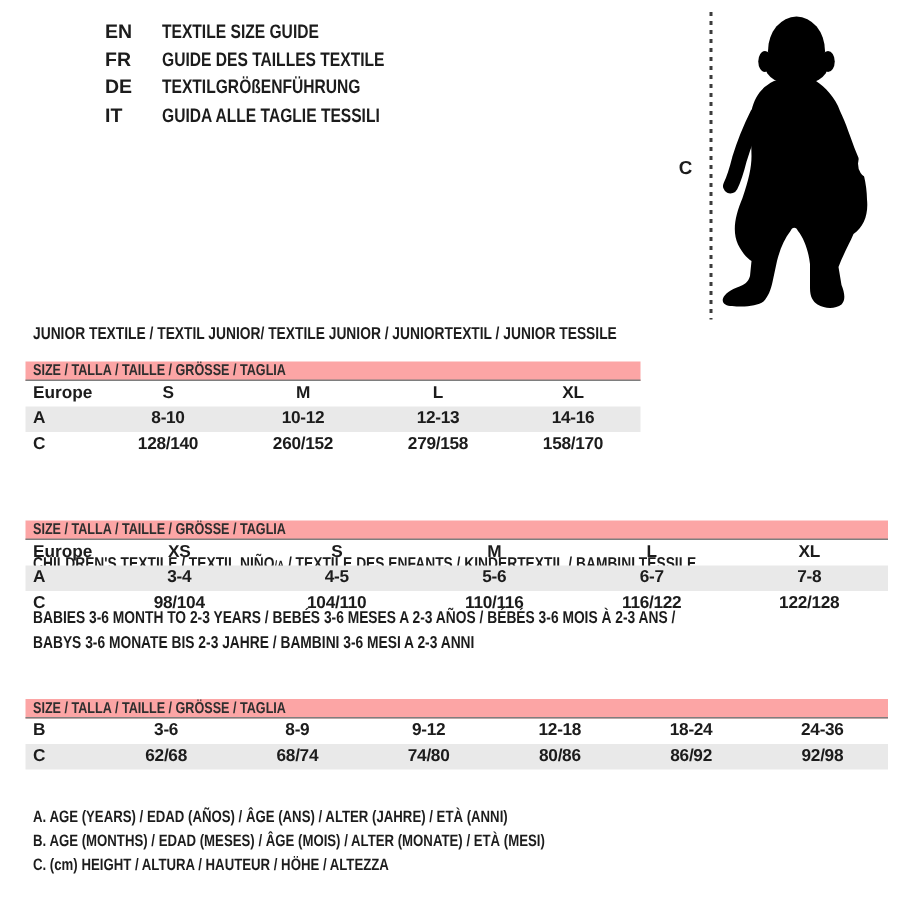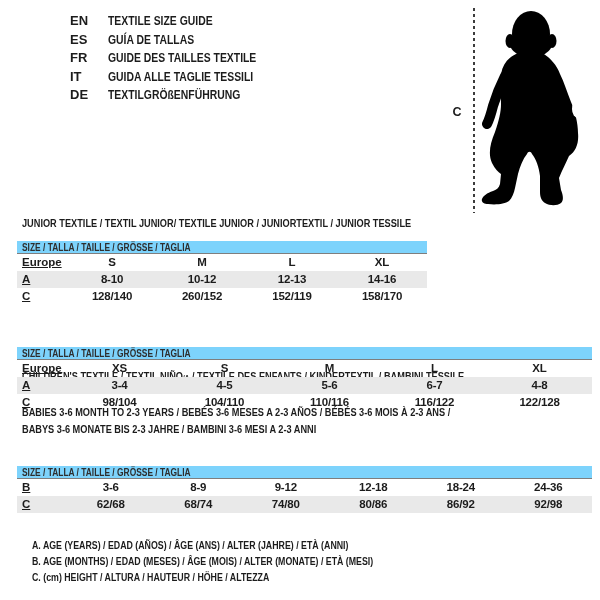--- a/index.html
+++ b/index.html
@@ -24,50 +24,47 @@
 
   
   .tbl-title { position:absolute; font-size:11.5px; line-height:17px; }
   .t1-title { left:22px; top:215px; }
   .t2-title { left:22px; top:320px;margin-top:48px; }
   .t3-title { left:22px; top:404px; }
   .size-table { position:absolute; }
   .t1 { left:17px; top:241px; width:410px; }
   .t2 { left:17px; top:347px; width:575px; }
   .t3 { left:17px; top:466px; width:575px; }
-  .size-bar { height:12px; line-height:12px; background:#7dd3fc; border-bottom:1px solid #7e7e7e;
+  .size-bar { height:12px; line-height:12px; background:#fca5a5; border-bottom:1px solid #7e7e7e;
     padding-left:5px; font-size:10.5px; color:#2e2e2e; }
   .trow { display:flex; height:17px; line-height:17px; font-size:11.5px; }
   .size-table .trow:nth-child(3) { background:#e9e9e9; }
-  .tlabel { width:50px; padding-left:5px; box-sizing:border-box;text-decoration:underline; }
+  .tlabel { width:50px; padding-left:5px; box-sizing:border-box; }
   .tcell { flex:1; text-align:center; letter-spacing:-0.2px; }
   .subA { font-size:8px; }
 
   
   .footnotes { position:absolute; left:22px; top:537px; font-size:11px; }
-  .fn-line { height:16px; line-height:16px;margin-left:10px; }
+  .fn-line { height:16px; line-height:16px; }
 </style>
 </head>
 <body>
 
 <div class="langs">
   <div class="lang-row">
     <span class="lang-code">EN</span><span class="cx">TEXTILE SIZE GUIDE</span>
   </div>
   <div class="lang-row">
-    <span class="lang-code">ES</span><span class="cx">GUÍA DE TALLAS</span>
-  </div>
-  <div class="lang-row">
     <span class="lang-code">FR</span><span class="cx">GUIDE DES TAILLES TEXTILE</span>
   </div>
   <div class="lang-row">
+    <span class="lang-code">DE</span><span class="cx">TEXTILGRÖßENFÜHRUNG</span>
+  </div>
+  <div class="lang-row">
     <span class="lang-code">IT</span><span class="cx">GUIDA ALLE TAGLIE TESSILI</span>
-  </div>
-  <div class="lang-row">
-    <span class="lang-code">DE</span><span class="cx">TEXTILGRÖßENFÜHRUNG</span>
   </div>
 </div>
 
 <div class="fig-line"></div>
 <div class="fig-c">C</div>
 <svg class="fig-svg" width="110" height="202" viewBox="0 0 110 202" xmlns="http://www.w3.org/2000/svg">
   <g fill="#000000">
 
     <path d="M38,48
       C30,52 25,58 23,68
@@ -127,21 +124,21 @@
     <span class="tlabel">A</span>
     <span class="tcell">8-10</span>
     <span class="tcell">10-12</span>
     <span class="tcell">12-13</span>
     <span class="tcell">14-16</span>
   </div>
   <div class="trow">
     <span class="tlabel">C</span>
     <span class="tcell">128/140</span>
     <span class="tcell">260/152</span>
-    <span class="tcell">152/119</span>
+    <span class="tcell">279/158</span>
     <span class="tcell">158/170</span>
   </div>
 </div>
 
 <div class="tbl-title t2-title">
   <span class="cx"><span>CHILDREN'S TEXTILE / TEXTIL NIÑO</span><span class="subA">/A</span><span> / TEXTILE DES ENFANTS / KINDERTEXTIL / BAMBINI TESSILE</span></span>
 </div>
 <div class="size-table t2">
   <div class="size-bar">
     <span class="cx">SIZE / TALLA / TAILLE / GRÖSSE / TAGLIA</span>
@@ -153,21 +150,21 @@
     <span class="tcell">M</span>
     <span class="tcell">L</span>
     <span class="tcell">XL</span>
   </div>
   <div class="trow">
     <span class="tlabel">A</span>
     <span class="tcell">3-4</span>
     <span class="tcell">4-5</span>
     <span class="tcell">5-6</span>
     <span class="tcell">6-7</span>
-    <span class="tcell">4-8</span>
+    <span class="tcell">7-8</span>
   </div>
   <div class="trow">
     <span class="tlabel">C</span>
     <span class="tcell">98/104</span>
     <span class="tcell">104/110</span>
     <span class="tcell">110/116</span>
     <span class="tcell">116/122</span>
     <span class="tcell">122/128</span>
   </div>
 </div>

